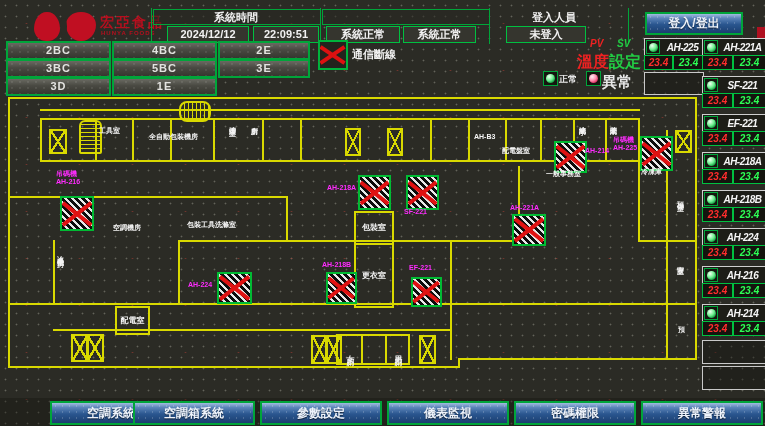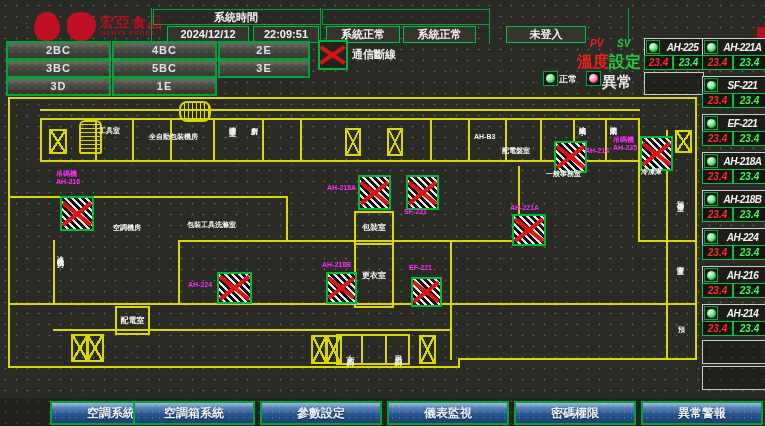--- a/index.html
+++ b/index.html
@@ -95,23 +95,25 @@
     <div class="abs hdr-label" style="left:153px;top:2px;width:166px;">系統時間</div>
     <div class="abs gbox" style="left:167px;top:18px;width:80px;height:15px;">2024/12/12</div>
     <div class="abs gbox" style="left:253px;top:18px;width:64px;height:15px;">22:09:51</div>
 
     <div class="abs vline" style="left:320px;top:0;height:36px;"></div>
     <div class="abs gcell" style="left:322px;top:1px;width:166px;height:14px;"></div>
     <div class="abs gbox" style="left:326px;top:18px;width:72px;height:15px;">系統正常</div>
     <div class="abs gbox" style="left:403px;top:18px;width:71px;height:15px;">系統正常</div>
 
     <div class="abs vline" style="left:489px;top:0;height:36px;"></div>
+    <div class="abs hdr-label" style="left:491px;top:2px;width:126px;">登入人員</div>
     <div class="abs gbox" style="left:506px;top:18px;width:78px;height:15px;">未登入</div>
 
     <div class="abs vline" style="left:628px;top:0;height:36px;"></div>
+    <div class="abs btn-blue" style="left:645px;top:4px;width:94px;height:19px;line-height:19px;">登入/登出</div>
     <div class="abs" style="left:757px;top:19px;width:8px;height:14px;background:#b01020;"></div>
   </div>
 
   <div id="floors">
       <div class="fbtn abs" style="position: absolute; left: 6px; top: 41px; width: 101px; height: 15px; line-height: 15px;">2BC</div>
       <div class="fbtn abs" style="position: absolute; left: 112px; top: 41px; width: 101px; height: 15px; line-height: 15px;">4BC</div>
       <div class="fbtn abs" style="position: absolute; left: 218px; top: 41px; width: 88px; height: 15px; line-height: 15px;">2E</div>
       <div class="fbtn abs" style="position: absolute; left: 6px; top: 59px; width: 101px; height: 15px; line-height: 15px;">3BC</div>
       <div class="fbtn abs" style="position: absolute; left: 112px; top: 59px; width: 101px; height: 15px; line-height: 15px;">5BC</div>
       <div class="fbtn abs" style="position: absolute; left: 218px; top: 59px; width: 88px; height: 15px; line-height: 15px;">3E</div>

